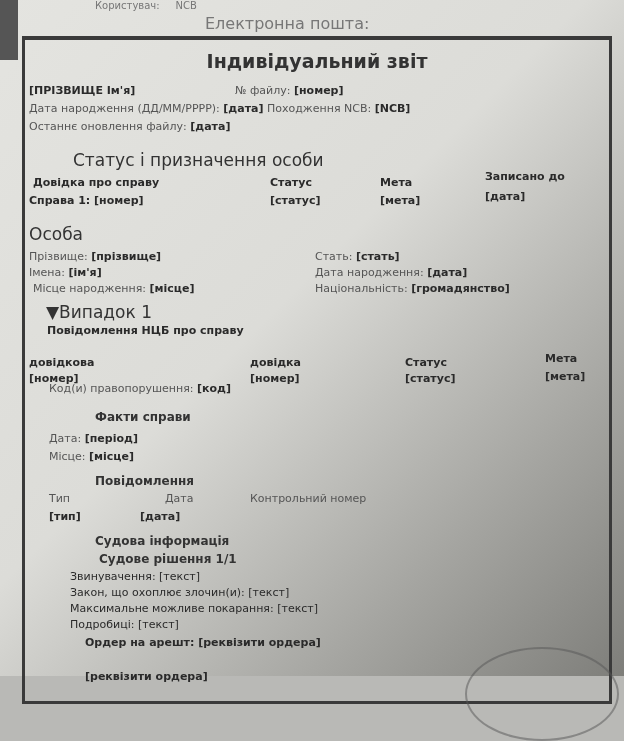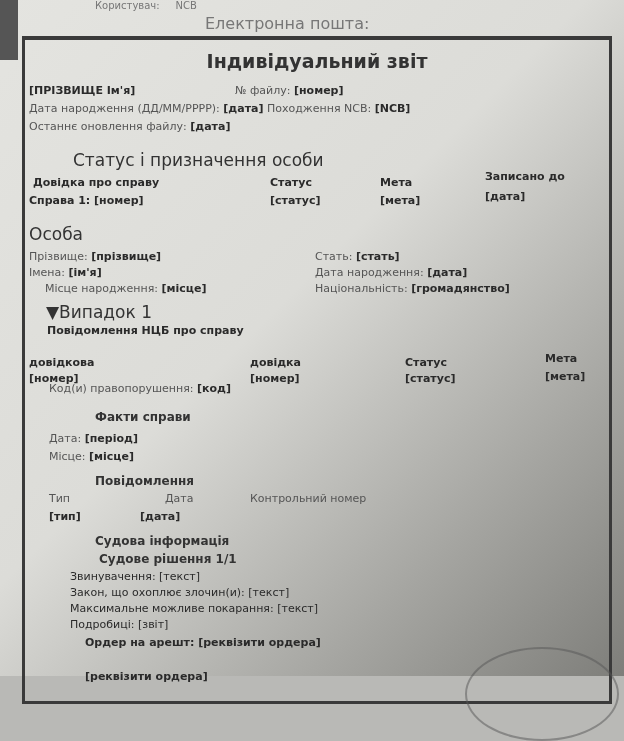--- a/index.html
+++ b/index.html
@@ -40,21 +40,21 @@
     <div class="row b" style="left:355px;top:136px;">Мета</div>
     <div class="row b" style="left:460px;top:130px;">Записано до</div>
     <div class="row b" style="left:4px;top:154px;">Справа 1: [номер]</div>
     <div class="row b" style="left:245px;top:154px;">[статус]</div>
     <div class="row b" style="left:355px;top:154px;">[мета]</div>
     <div class="row b" style="left:460px;top:150px;">[дата]</div>
 
     <div class="row h-lg" style="left:4px;top:184px;">Особа</div>
     <div class="row" style="left:4px;top:210px;"><span class="lbl">Прізвище:</span> <b>[прізвище]</b></div>
     <div class="row" style="left:4px;top:226px;"><span class="lbl">Імена:</span> <b>[ім'я]</b></div>
-    <div class="row" style="left:20px;top:242px;"><span class="lbl">Місце народження:</span> <b>[місце]</b></div>
+    <div class="row" style="left:8px;top:242px;"><span class="lbl">Місце народження:</span> <b>[місце]</b></div>
     <div class="row" style="left:290px;top:210px;"><span class="lbl">Стать:</span> <b>[стать]</b></div>
     <div class="row" style="left:290px;top:226px;"><span class="lbl">Дата народження:</span> <b>[дата]</b></div>
     <div class="row" style="left:290px;top:242px;"><span class="lbl">Національність:</span> <b>[громадянство]</b></div>
 
     <div class="row h-lg" style="left:21px;top:262px;">▼Випадок 1</div>
     <div class="row b" style="left:4px;top:284px;margin-left:18px;">Повідомлення НЦБ про справу</div>
     <div class="row b" style="left:4px;top:316px;">довідкова</div>
     <div class="row b" style="left:225px;top:316px;">довідка</div>
     <div class="row b" style="left:380px;top:316px;">Статус</div>
     <div class="row b" style="left:520px;top:312px;">Мета</div>
@@ -72,19 +72,19 @@
     <div class="row lbl" style="left:140px;top:452px;">Дата</div>
     <div class="row lbl" style="left:225px;top:452px;">Контрольний номер</div>
     <div class="row b" style="left:24px;top:470px;">[тип]</div>
     <div class="row b" style="left:115px;top:470px;">[дата]</div>
 
     <div class="row h-md" style="left:24px;top:494px;">Судова інформація</div>
     <div class="row h-md" style="left:28px;top:512px;">Судове рішення 1/1</div>
     <div class="row" style="left:45px;top:530px;">Звинувачення: [текст]</div>
     <div class="row" style="left:45px;top:546px;">Закон, що охоплює злочин(и): [текст]</div>
     <div class="row" style="left:45px;top:562px;">Максимальне можливе покарання: [текст]</div>
-    <div class="row" style="left:45px;top:578px;">Подробиці: [звіт]</div>
+    <div class="row" style="left:45px;top:578px;">Подробиці: [текст]</div>
     <div class="row b" style="left:60px;top:596px;">Ордер на арешт: [реквізити ордера]</div>
     <div class="row b" style="left:60px;top:630px;">[реквізити ордера]</div>
 
     <div class="stamp"></div>
   </div>
 </div>
 
 </body></html>

